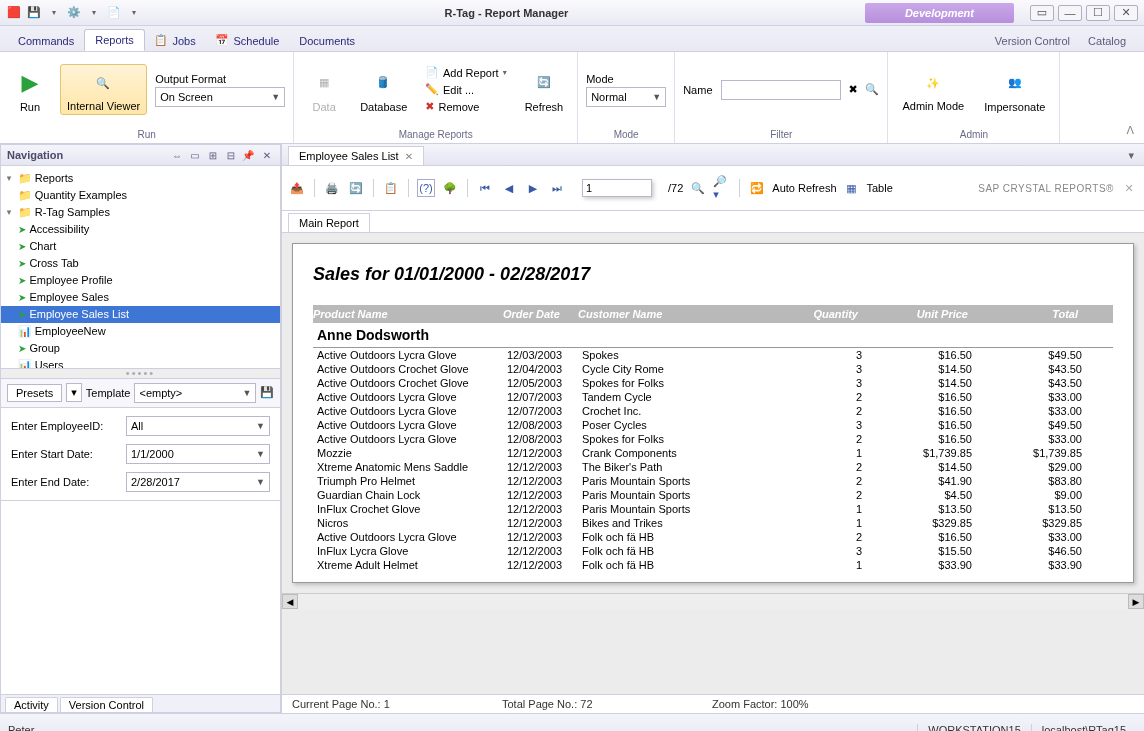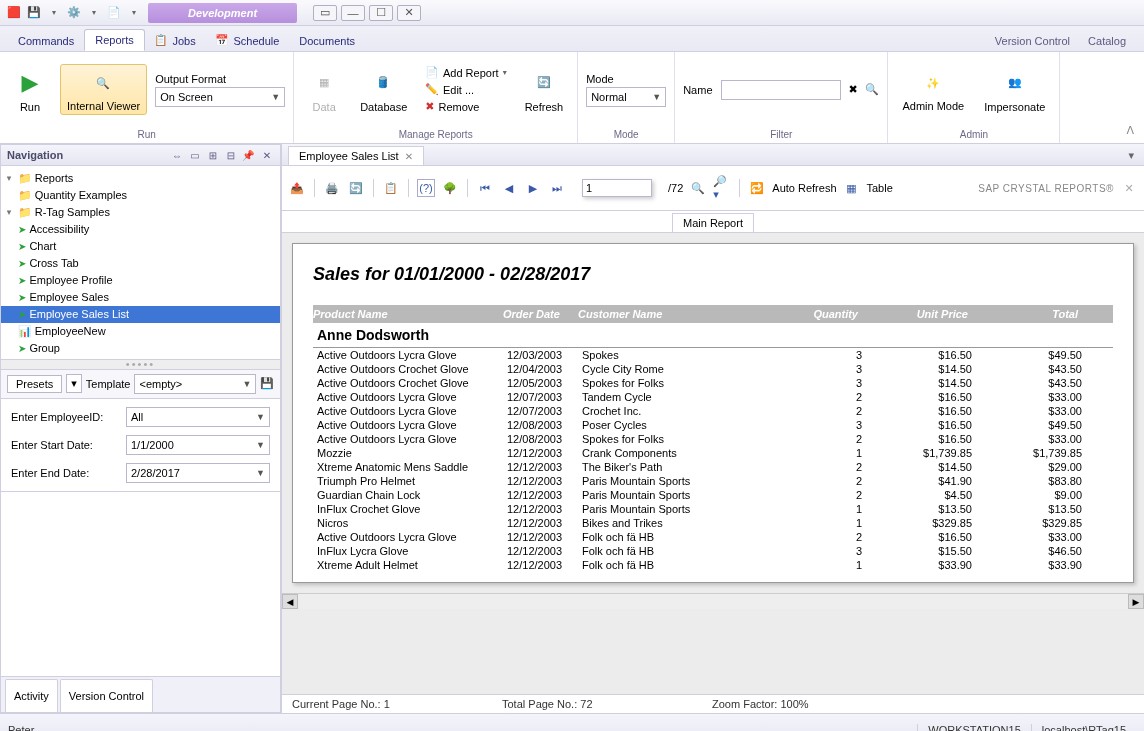--- a/index.html
+++ b/index.html
@@ -55,38 +55,38 @@
 .tree .rpt::before{content:"➤"; color:#2aa13a; font-size:10px;}
 .tree .grp2::before{content:"📊"; font-size:11px;}
 .ind1{padding-left:16px;} .ind2{padding-left:32px;}
 
 .criteria { background:#f6f6fb; border:1px solid #cfcfe0; border-top:none; padding:4px 6px; display:flex; align-items:center; gap:4px;}
 .criteria .btn{ border:1px solid #b8b8cc; background:#fff; padding:2px 8px; display:inline-flex; align-items:center; gap:3px;}
 .params { background:#fff; border:1px solid #cfcfe0; border-top:none; padding:8px 10px; display:grid; grid-template-columns:105px 1fr; gap:8px 10px; align-items:center; flex:0 0 auto;}
 .params .combo{min-width:auto;}
 
 .btabs { border:1px solid #cfcfe0; border-top:none; background:#f0f0f8; padding:2px 4px 0; display:flex; gap:2px;}
-.btabs .tab{ padding:10px 8px; background:#fff; border:1px solid #cfcfe0; border-bottom:none; border-radius:2px 2px 0 0;}
+.btabs .tab{ padding:1px 8px; background:#fff; border:1px solid #cfcfe0; border-bottom:none; border-radius:2px 2px 0 0;}
 
 
 .rightcol { flex:1; display:flex; flex-direction:column; }
 .rtabs { background:linear-gradient(#f4f4fb,#e6e6f2); border-bottom:1px solid #cfcfe0; display:flex; align-items:center; padding:2px 6px 0;}
 .rtabs .tab { padding:3px 10px; background:#fff; border:1px solid #cfcfe0; border-bottom:none; display:flex; gap:6px; align-items:center;}
 .rtabs .close{ color:#888; font-size:10px;}
 .rtabs .flex{flex:1;}
 .rtabs .drop{ color:#666; padding:0 4px;}
 
 .viewertb { border-bottom:1px solid #cfcfe0; padding:3px 6px; display:flex; align-items:center; gap:6px; background:#fff;}
 .viewertb .sep{ width:1px; height:18px; background:#d0d0dd; margin:0 2px;}
 .viewertb .ico{ width:18px; height:18px; display:inline-flex; align-items:center; justify-content:center; color:#3a5aa8; cursor:pointer;}
 .viewertb input.page{ width:70px; height:18px; border:1px solid #b8b8cc; padding:0 3px;}
 .viewertb .flex{flex:1;}
 .viewertb .brand{ color:#888; font-size:10px; letter-spacing:0.5px;}
 
-.subtab{ padding:2px 6px 0; background:#fff;text-align:center; }
+.subtab{ padding:2px 6px 0; background:#fff; }
 .subtab .tab{ display:inline-block; padding:3px 10px; border:1px solid #cfcfe0; border-bottom:none; background:#fff;}
 
 .reportarea{ flex:1; background:#ececec; overflow:auto; position:relative; border-top:1px solid #cfcfe0;}
 .page{ margin:10px; background:#fff; border:1px solid #999; box-shadow:2px 2px 4px rgba(0,0,0,.2); padding:20px 20px 10px;}
 .page h2{ font-family:Arial, sans-serif; font-size:18px; font-weight:bold; font-style:italic; margin-bottom:20px;}
 .colhdr{ background:#b9b9b9; color:#fff; font-weight:bold; display:grid; grid-template-columns:190px 75px 200px 80px 110px 110px; padding:3px 0; font-style:italic;}
 .colhdr .r{text-align:right;}
 .grouprow{ font-weight:bold; font-size:14px; padding:4px 4px; border-bottom:1px solid #999;}
 .datarow{ display:grid; grid-template-columns:190px 75px 200px 80px 110px 110px; padding:1px 4px; font-size:12px;}
 .datarow .r{text-align:right;}
@@ -108,20 +108,21 @@
 <div class="titlebar">
   <div class="qat">
     <span>🟥</span>
     <span>💾</span>
       <span style="font-size:8px;color:#666">▾</span>
     <span>⚙️</span>
       <span style="font-size:8px;color:#666">▾</span>
     <span>📄</span>
       <span style="font-size:8px;color:#666">▾</span>
   </div>
+  <div class="title">R-Tag - Report Manager</div>
   <div class="dev">Development</div>
   <div class="win-btns">
     <span>▭</span>
     <span>—</span>
     <span>☐</span>
     <span>✕</span>
   </div>
 </div>
 
 <div class="maintabs" id="maintabs">

